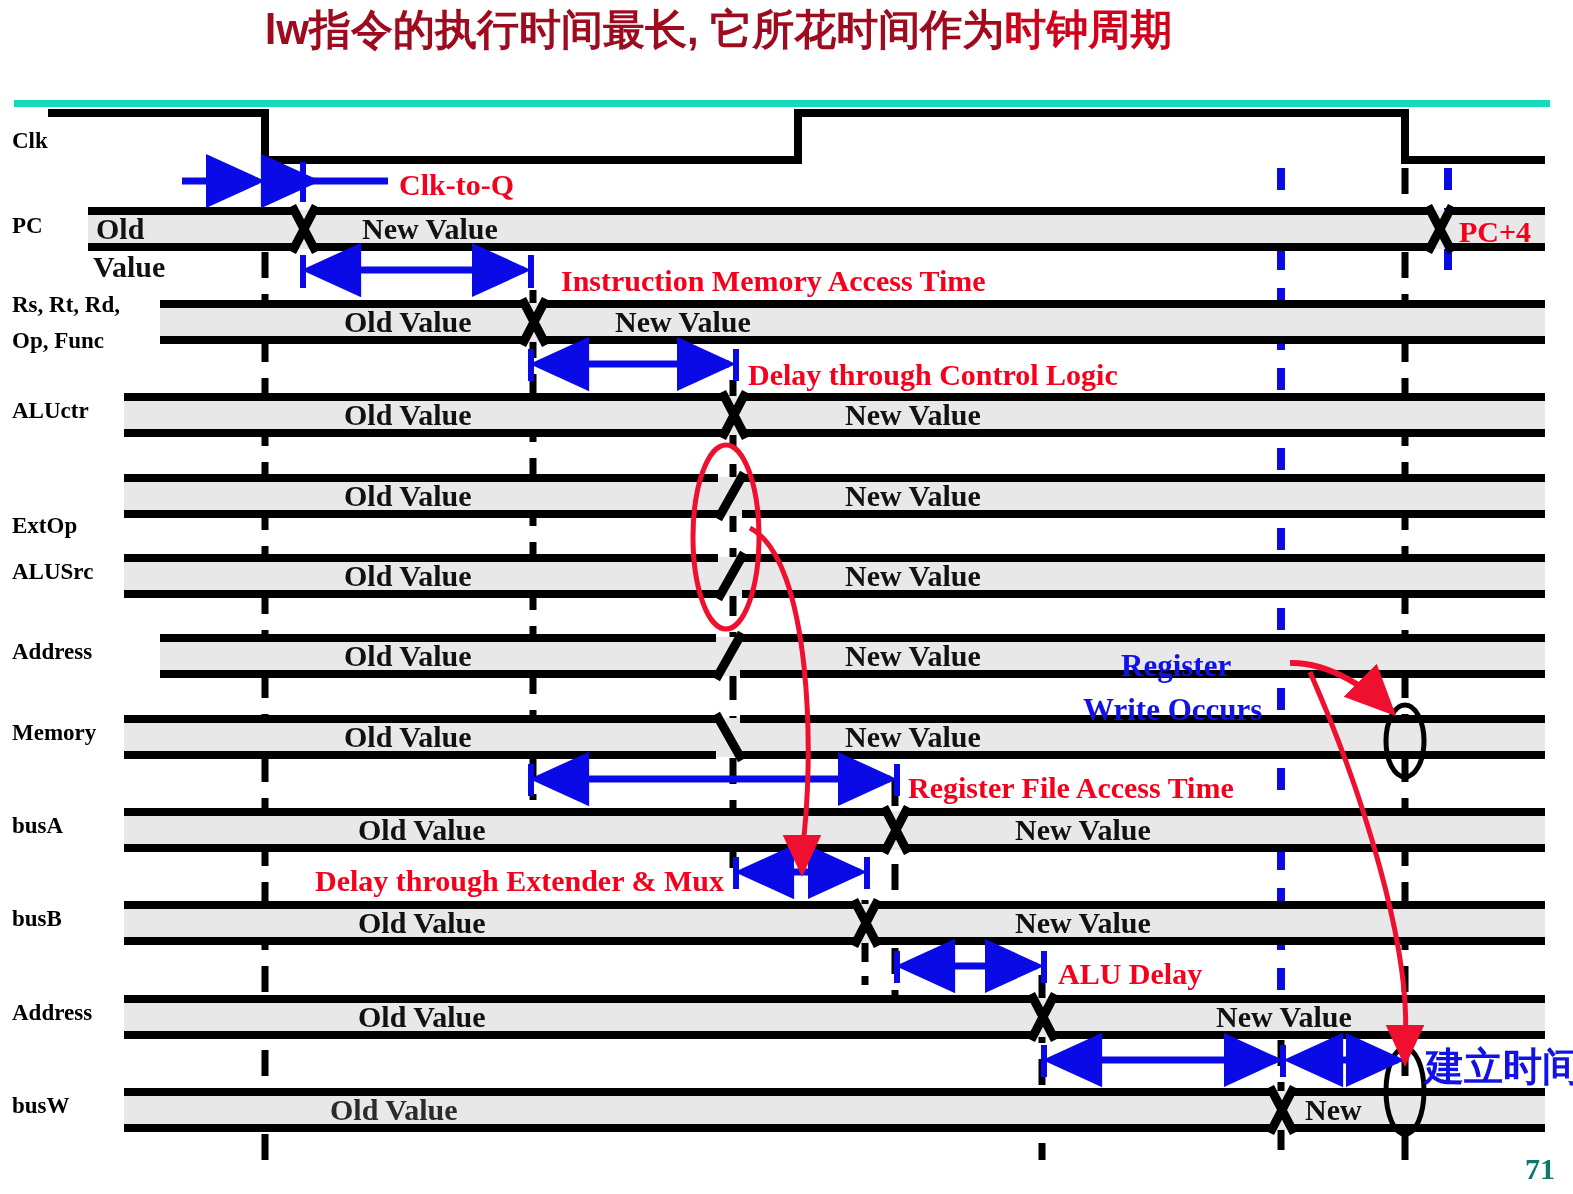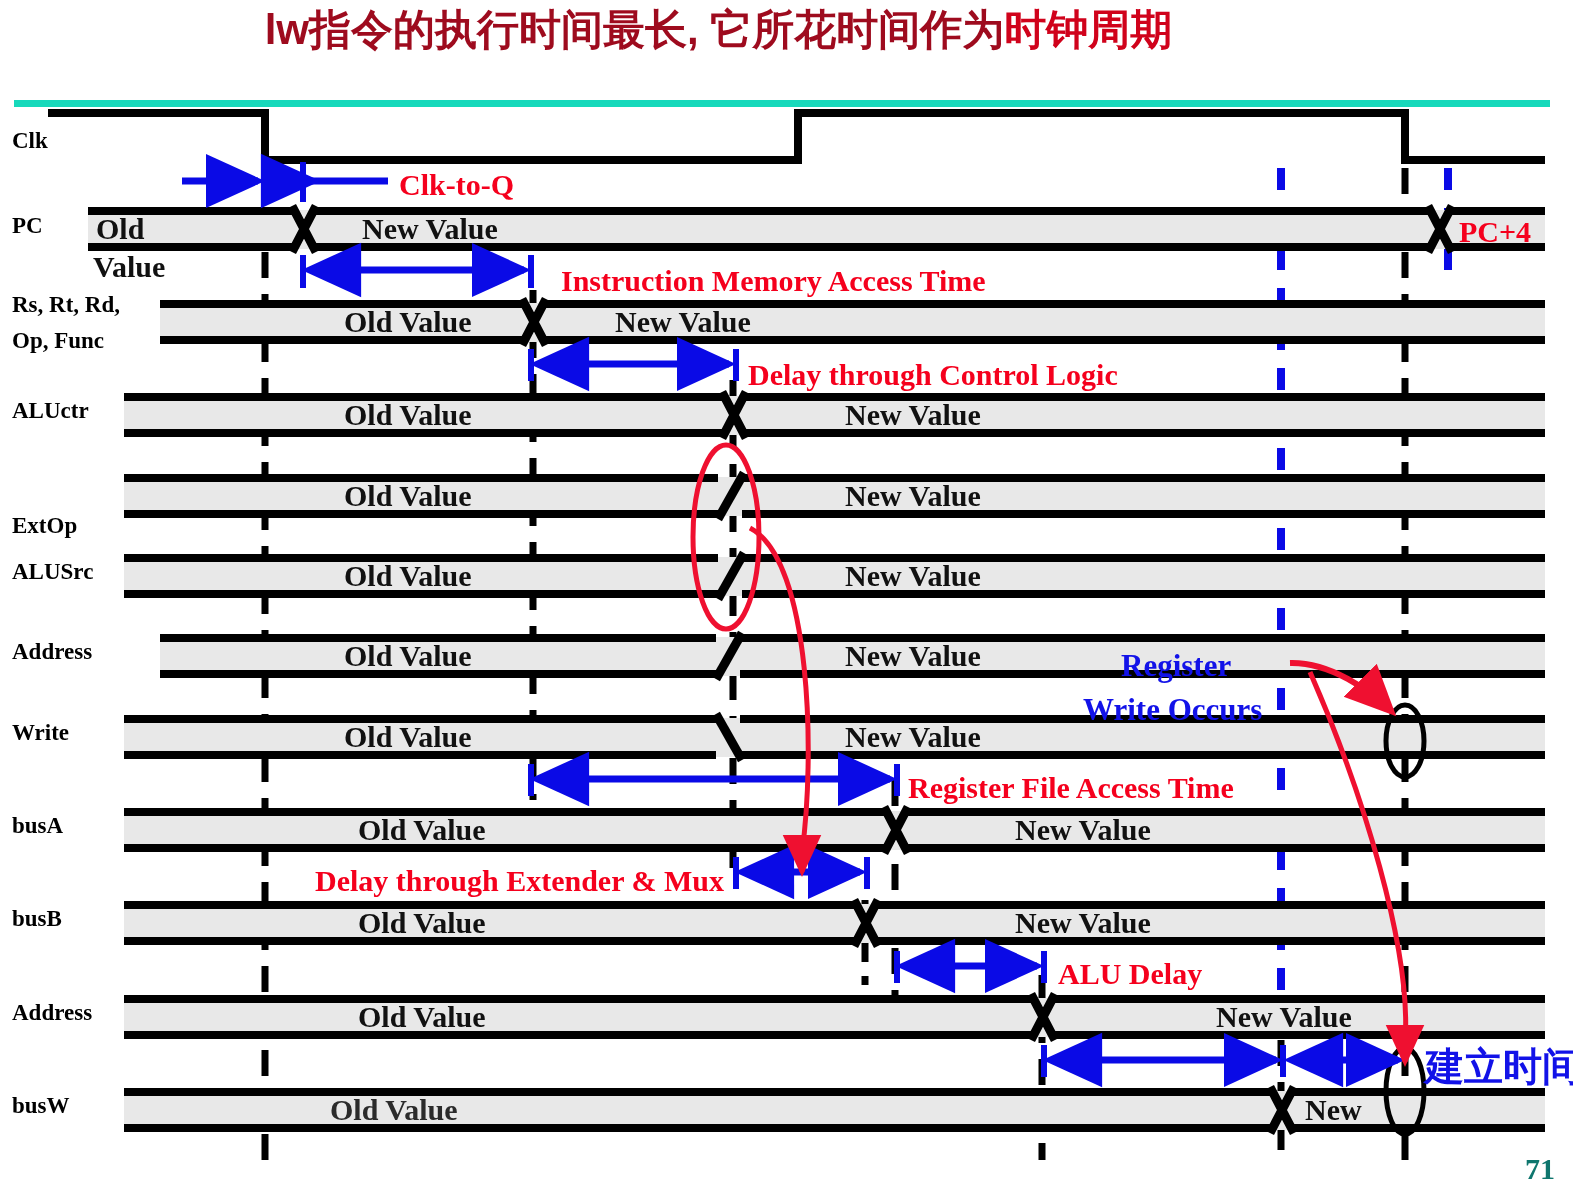--- a/index.html
+++ b/index.html
@@ -249,21 +249,21 @@
 
   <div class="lbl rowlabel" style="left:12px;top:213px;">PC</div>
 
   <div class="lbl rowlabel" style="left:12px;top:292px;">Rs, Rt, Rd,</div>
   <div class="lbl rowlabel" style="left:12px;top:328px;">Op, Func</div>
 
   <div class="lbl rowlabel" style="left:12px;top:398px;">ALUctr</div>
   <div class="lbl rowlabel" style="left:12px;top:479px;margin-top:34px;">ExtOp</div>
   <div class="lbl rowlabel" style="left:12px;top:559px;">ALUSrc</div>
   <div class="lbl rowlabel" style="left:12px;top:639px;">Address</div>
-  <div class="lbl rowlabel" style="left:12px;top:720px;">Write</div>
+  <div class="lbl rowlabel" style="left:12px;top:720px;">Memory</div>
   <div class="lbl rowlabel" style="left:12px;top:813px;">busA</div>
   <div class="lbl rowlabel" style="left:12px;top:906px;">busB</div>
   <div class="lbl rowlabel" style="left:12px;top:1000px;">Address</div>
   <div class="lbl rowlabel" style="left:12px;top:1093px;">busW</div>
 
   <div class="lbl valtxt" style="left:96px;top:212px;">Old</div>
   <div class="lbl valtxt" style="left:93px;top:250px;">Value</div>
   <div class="lbl valtxt" style="left:362px;top:212px;">New Value</div>
 
   <div class="lbl valtxt" style="left:344px;top:305px;">Old Value</div>

